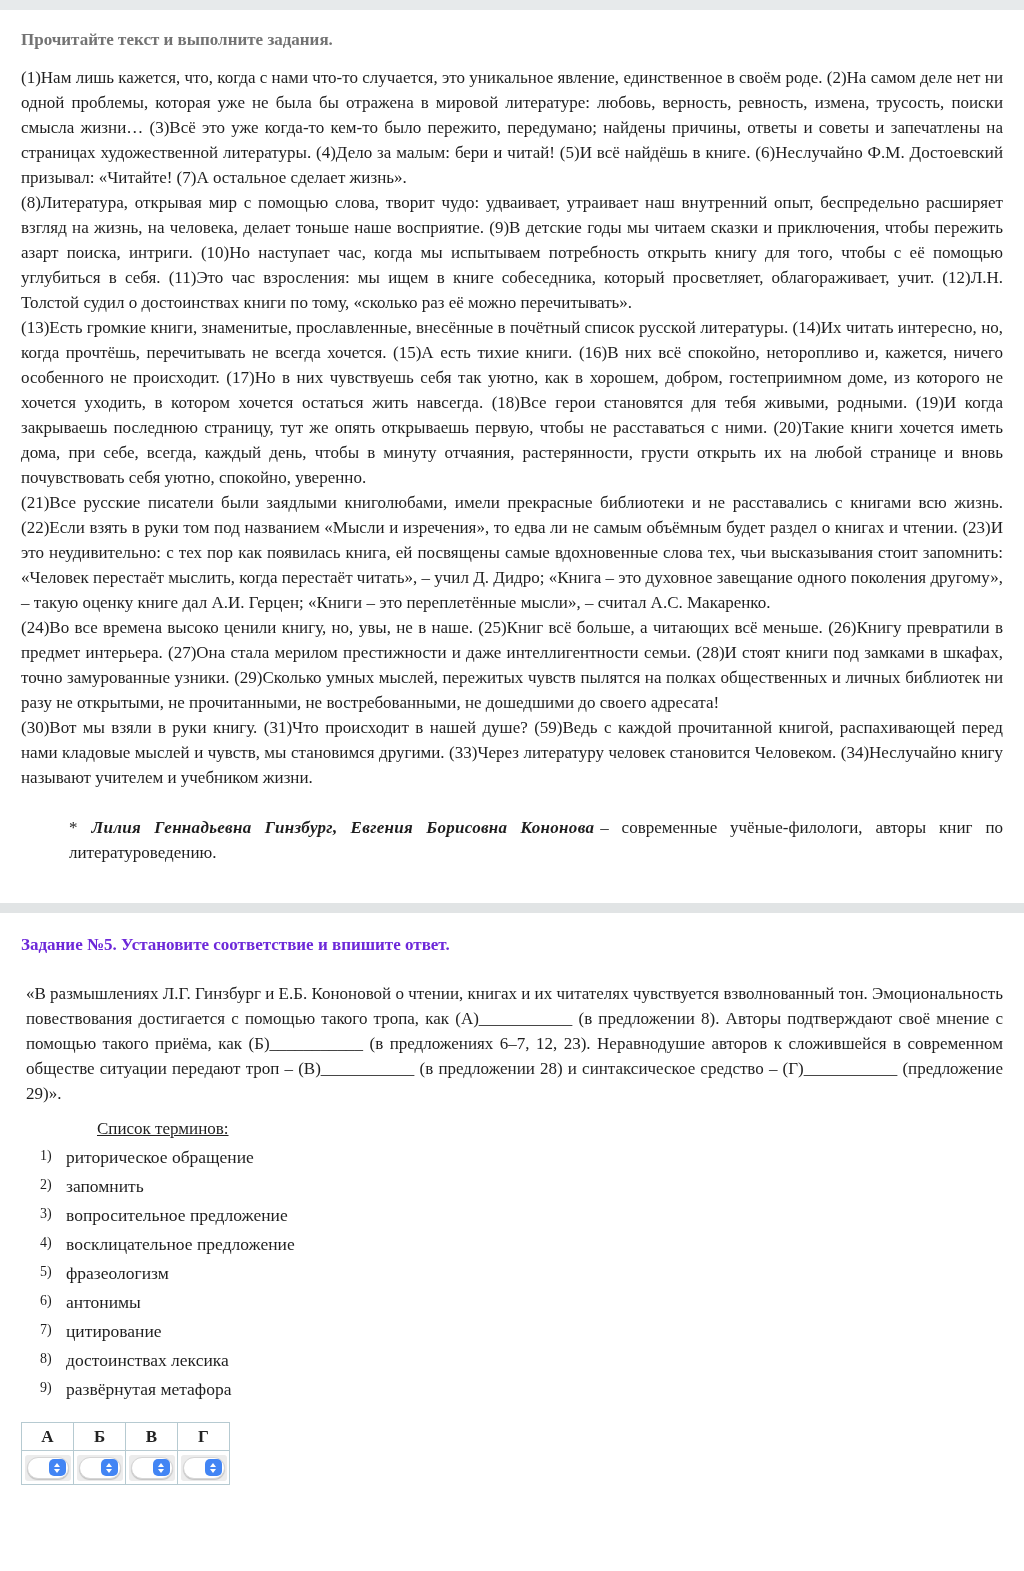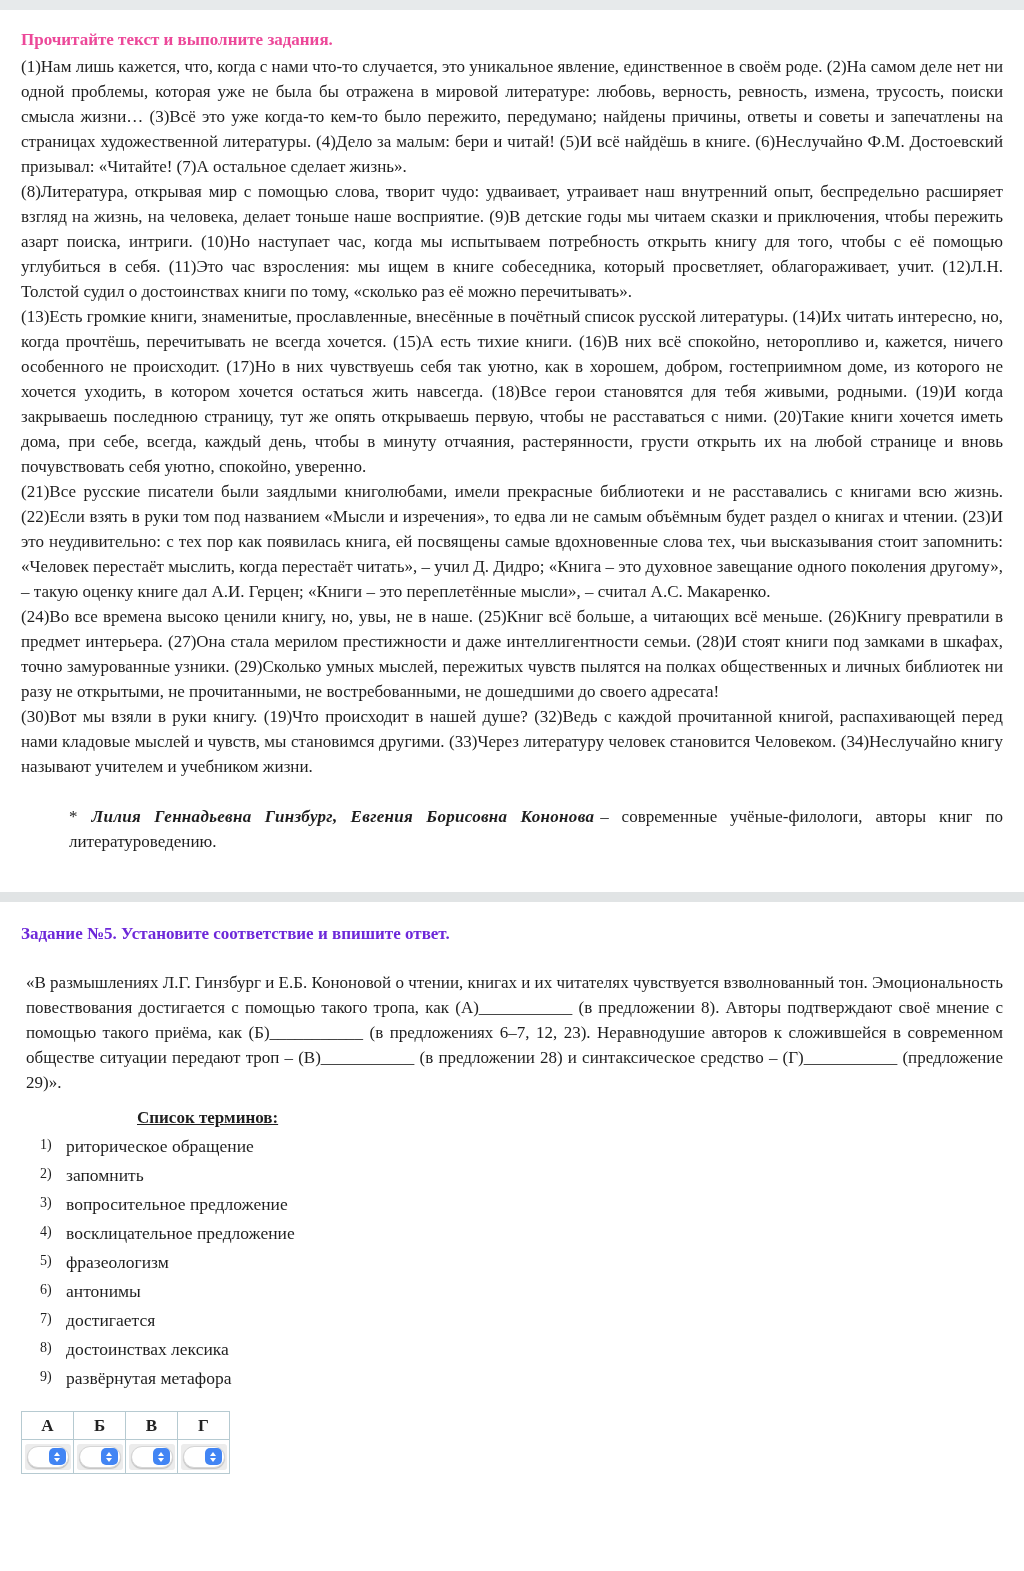--- a/index.html
+++ b/index.html
@@ -15,24 +15,24 @@
     height: 10px;
     background: #e7eaeb;
   }
   .content {
     padding: 0 21px;
   }
   .instruction-heading {
     margin: 20px 0 0 0;
     font-size: 17px;
     font-weight: bold;
-    color: #ec4899;
+    color: #737373;
   }
   .article {
-    margin-top: 4px;
+    margin-top: 15px;
     font-size: 17px;
     line-height: 25px;
     text-align: justify;
   }
   .article p { margin: 0; }
   .attribution {
     font-size: 17px;
     line-height: 25px;
     padding-left: 4px;
   }
@@ -61,23 +61,23 @@
     font-weight: bold;
     color: #6d28d9;
   }
   .task-quote {
     margin: 26px 0 0 5px;
     font-size: 17px;
     line-height: 25px;
     text-align: justify;
   }
   .terms-heading {
-    margin: 13px 0 0 116px;
-    font-size: 17px;
-    font-weight: bold;
+    margin: 13px 0 0 76px;
+    font-size: 17px;
+    font-weight: normal;
     text-decoration: underline;
     display: inline-block;
   }
   .terms-list { margin-top: 7px; }
   .term-item {
     display: flex;
     align-items: flex-start;
     height: 29px;
   }
   .term-num {
@@ -165,21 +165,21 @@
 
 <div class="content">
   <p class="instruction-heading">Прочитайте текст и выполните задания.</p>
 
   <div class="article">
     <p>(1)Нам лишь кажется, что, когда с нами что-то случается, это уникальное явление, единственное в своём роде. (2)На самом деле нет ни одной проблемы, которая уже не была бы отражена в мировой литературе: любовь, верность, ревность, измена, трусость, поиски смысла жизни… (3)Всё это уже когда-то кем-то было пережито, передумано; найдены причины, ответы и советы и запечатлены на страницах художественной литературы. (4)Дело за малым: бери и читай! (5)И всё найдёшь в книге. (6)Неслучайно Ф.М. Достоевский призывал: «Читайте! (7)А остальное сделает жизнь».</p>
     <p>(8)Литература, открывая мир с помощью слова, творит чудо: удваивает, утраивает наш внутренний опыт, беспредельно расширяет взгляд на жизнь, на человека, делает тоньше наше восприятие. (9)В детские годы мы читаем сказки и приключения, чтобы пережить азарт поиска, интриги. (10)Но наступает час, когда мы испытываем потребность открыть книгу для того, чтобы с её помощью углубиться в себя. (11)Это час взросления: мы ищем в книге собеседника, который просветляет, облагораживает, учит. (12)Л.Н. Толстой судил о достоинствах книги по тому, «сколько раз её можно перечитывать».</p>
     <p>(13)Есть громкие книги, знаменитые, прославленные, внесённые в почётный список русской литературы. (14)Их читать интересно, но, когда прочтёшь, перечитывать не всегда хочется. (15)А есть тихие книги. (16)В них всё спокойно, неторопливо и, кажется, ничего особенного не происходит. (17)Но в них чувствуешь себя так уютно, как в хорошем, добром, гостеприимном доме, из которого не хочется уходить, в котором хочется остаться жить навсегда. (18)Все герои становятся для тебя живыми, родными. (19)И когда закрываешь последнюю страницу, тут же опять открываешь первую, чтобы не расставаться с ними. (20)Такие книги хочется иметь дома, при себе, всегда, каждый день, чтобы в минуту отчаяния, растерянности, грусти открыть их на любой странице и вновь почувствовать себя уютно, спокойно, уверенно.</p>
     <p>(21)Все русские писатели были заядлыми книголюбами, имели прекрасные библиотеки и не расставались с книгами всю жизнь. (22)Если взять в руки том под названием «Мысли и изречения», то едва ли не самым объёмным будет раздел о книгах и чтении. (23)И это неудивительно: с тех пор как появилась книга, ей посвящены самые вдохновенные слова тех, чьи высказывания стоит запомнить: «Человек перестаёт мыслить, когда перестаёт читать», – учил Д. Дидро; «Книга – это духовное завещание одного поколения другому», – такую оценку книге дал А.И. Герцен; «Книги – это переплетённые мысли», – считал А.С. Макаренко.</p>
     <p>(24)Во все времена высоко ценили книгу, но, увы, не в наше. (25)Книг всё больше, а читающих всё меньше. (26)Книгу превратили в предмет интерьера. (27)Она стала мерилом престижности и даже интеллигентности семьи. (28)И стоят книги под замками в шкафах, точно замурованные узники. (29)Сколько умных мыслей, пережитых чувств пылятся на полках общественных и личных библиотек ни разу не открытыми, не прочитанными, не востребованными, не дошедшими до своего адресата!</p>
-    <p>(30)Вот мы взяли в руки книгу. (19)Что происходит в нашей душе? (32)Ведь с каждой прочитанной книгой, распахивающей перед нами кладовые мыслей и чувств, мы становимся другими. (33)Через литературу человек становится Человеком. (34)Неслучайно книгу называют учителем и учебником жизни.</p>
+    <p>(30)Вот мы взяли в руки книгу. (31)Что происходит в нашей душе? (59)Ведь с каждой прочитанной книгой, распахивающей перед нами кладовые мыслей и чувств, мы становимся другими. (33)Через литературу человек становится Человеком. (34)Неслучайно книгу называют учителем и учебником жизни.</p>
   </div>
 
   <p class="footnote"><span class="fn-marker">*</span><span class="fn-authors">Лилия Геннадьевна Гинзбург, Евгения Борисовна Кононова</span><span>– современные учёные-филологи, авторы книг по литературоведению.</span></p>
 </div>
 
 <div class="section-divider"></div>
 
 <div class="content">
   <p class="task-heading">Задание №5. Установите соответствие и впишите ответ.</p>
 
@@ -207,21 +207,21 @@
     <div class="term-item">
       <span class="term-num">5)</span>
       <span class="term-label">фразеологизм</span>
     </div>
     <div class="term-item">
       <span class="term-num">6)</span>
       <span class="term-label">антонимы</span>
     </div>
     <div class="term-item">
       <span class="term-num">7)</span>
-      <span class="term-label">достигается</span>
+      <span class="term-label">цитирование</span>
     </div>
     <div class="term-item">
       <span class="term-num">8)</span>
       <span class="term-label">достоинствах лексика</span>
     </div>
     <div class="term-item">
       <span class="term-num">9)</span>
       <span class="term-label">развёрнутая метафора</span>
     </div>
   </div>

